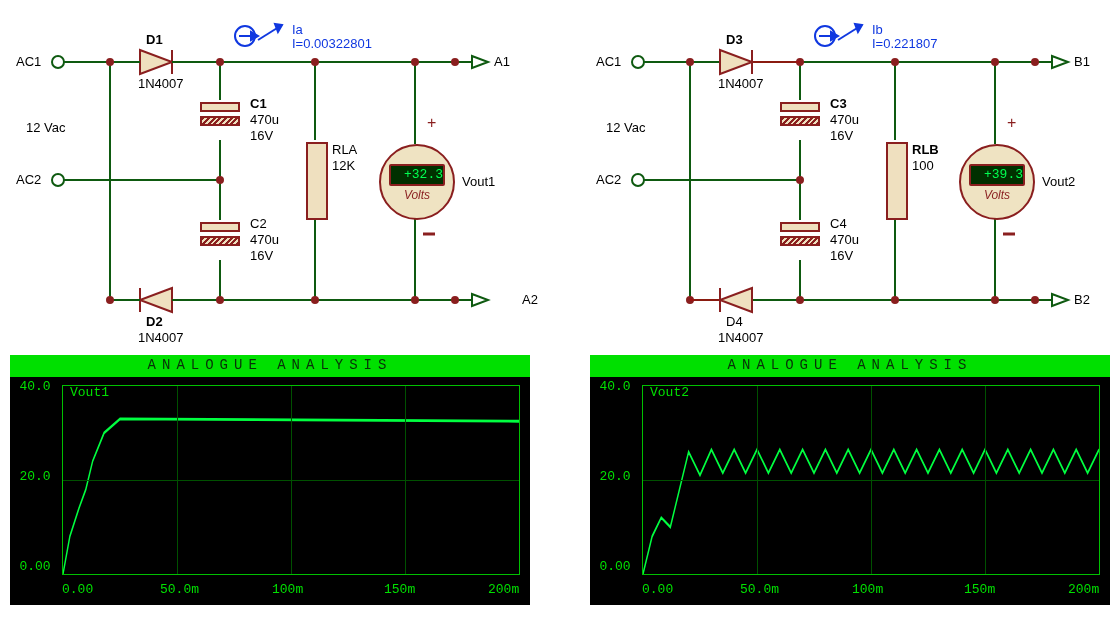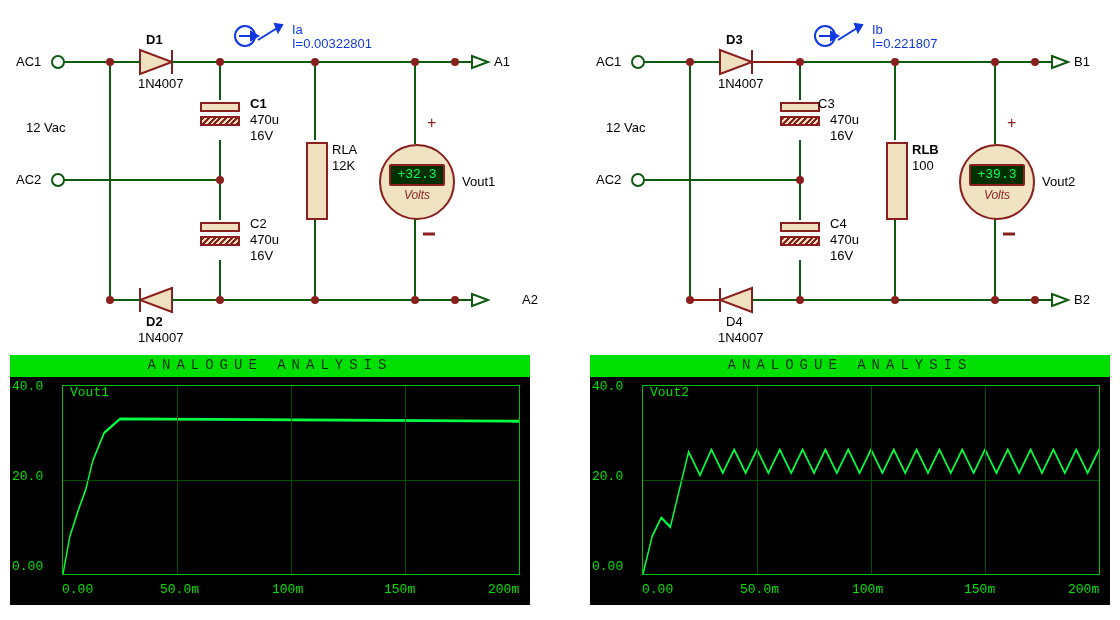--- a/index.html
+++ b/index.html
@@ -9,26 +9,26 @@
 .sch{width:520px;height:330px;top:10px}
 .sch svg{position:absolute;left:0;top:0}
 .lbl{position:absolute;font-size:13px;color:#000;white-space:nowrap}
 .lblblue{position:absolute;font-size:13px;color:#1038e0;white-space:nowrap}
 
 .graph{position:absolute;width:520px;height:250px;background:#000}
 .graph .bar{position:absolute;left:0;right:0;top:0;height:22px;background:#00e000}
 .graph .title{position:absolute;left:0;right:0;top:2px;text-align:center;color:#083008;font-family:"Courier New",monospace;font-size:14px;letter-spacing:6px}
 .graph .plot{position:absolute;left:52px;top:30px;right:10px;bottom:30px;border:1px solid #00c000}
 .graph .plot .grid{position:absolute;background:#005000}
-.graph .ylab{position:absolute;left:2px;width:46px;text-align:left;color:#00e000;font-family:"Courier New",monospace;font-size:13px}
+.graph .ylab{position:absolute;left:2px;width:46px;text-align:center;color:#00e000;font-family:"Courier New",monospace;font-size:13px}
 .graph .xlab{position:absolute;bottom:8px;color:#00e000;font-family:"Courier New",monospace;font-size:13px}
 .graph .trace-lbl{position:absolute;color:#00e000;font-family:"Courier New",monospace;font-size:13px}
 
 .meter{position:absolute;width:72px;height:72px;border-radius:50%;background:#efe3c2;border:2px solid #8a1f1f}
-.meter .screen{position:absolute;left:8px;right:8px;top:18px;height:18px;background:#003000;border:2px solid #8a1f1f;border-radius:2px;color:#00ff50;font-family:"Courier New",monospace;font-size:13px;text-align:center;line-height:18px}
+.meter .screen{position:absolute;left:8px;right:8px;top:18px;height:18px;background:#003000;border:2px solid #8a1f1f;border-radius:2px;color:#00ff50;font-family:"Courier New",monospace;font-size:13px;text-align:right;line-height:18px}
 .meter .vlabel{position:absolute;left:0;right:0;top:42px;text-align:center;font-size:12px;font-style:italic;color:#8a1f1f}
 
 .cap-body{position:absolute;width:40px}
 .cap-body .plate{height:6px;background:#efe0bf;border:2px solid #8a1f1f}
 .cap-body .hatch{height:6px;background:repeating-linear-gradient(135deg,#8a1f1f 0 2px,#efe0bf 2px 4px);border:2px solid #8a1f1f;margin-top:4px}
 .res-body{position:absolute;width:18px;height:74px;background:#efe0bf;border:2px solid #8a1f1f}
 </style>
 </head>
 <body>
 
@@ -231,21 +231,21 @@
     <span class="lbl" style="left:6px;top:162px">AC2</span>
     <span class="lbl" style="left:484px;top:44px">B1</span>
     <span class="lbl" style="left:484px;top:282px">B2</span>
     <span class="lbl" style="left:16px;top:110px">12 Vac</span>
 
     <span class="lbl" style="left:136px;top:22px;font-weight:bold">D3</span>
     <span class="lbl" style="left:128px;top:66px">1N4007</span>
     <span class="lbl" style="left:136px;top:304px;font-weight:normal">D4</span>
     <span class="lbl" style="left:128px;top:320px">1N4007</span>
 
-    <span class="lbl" style="left:228px;top:86px;font-weight:normal">C3</span>
+    <span class="lbl" style="left:240px;top:86px;font-weight:bold">C3</span>
     <span class="lbl" style="left:240px;top:102px">470u</span>
     <span class="lbl" style="left:240px;top:118px">16V</span>
     <span class="lbl" style="left:240px;top:206px;font-weight:normal">C4</span>
     <span class="lbl" style="left:240px;top:222px">470u</span>
     <span class="lbl" style="left:240px;top:238px">16V</span>
 
     <span class="lbl" style="left:322px;top:132px;font-weight:bold">RLB</span>
     <span class="lbl" style="left:322px;top:148px">100</span>
 
     <span class="lblblue" style="left:282px;top:12px">Ib</span>

